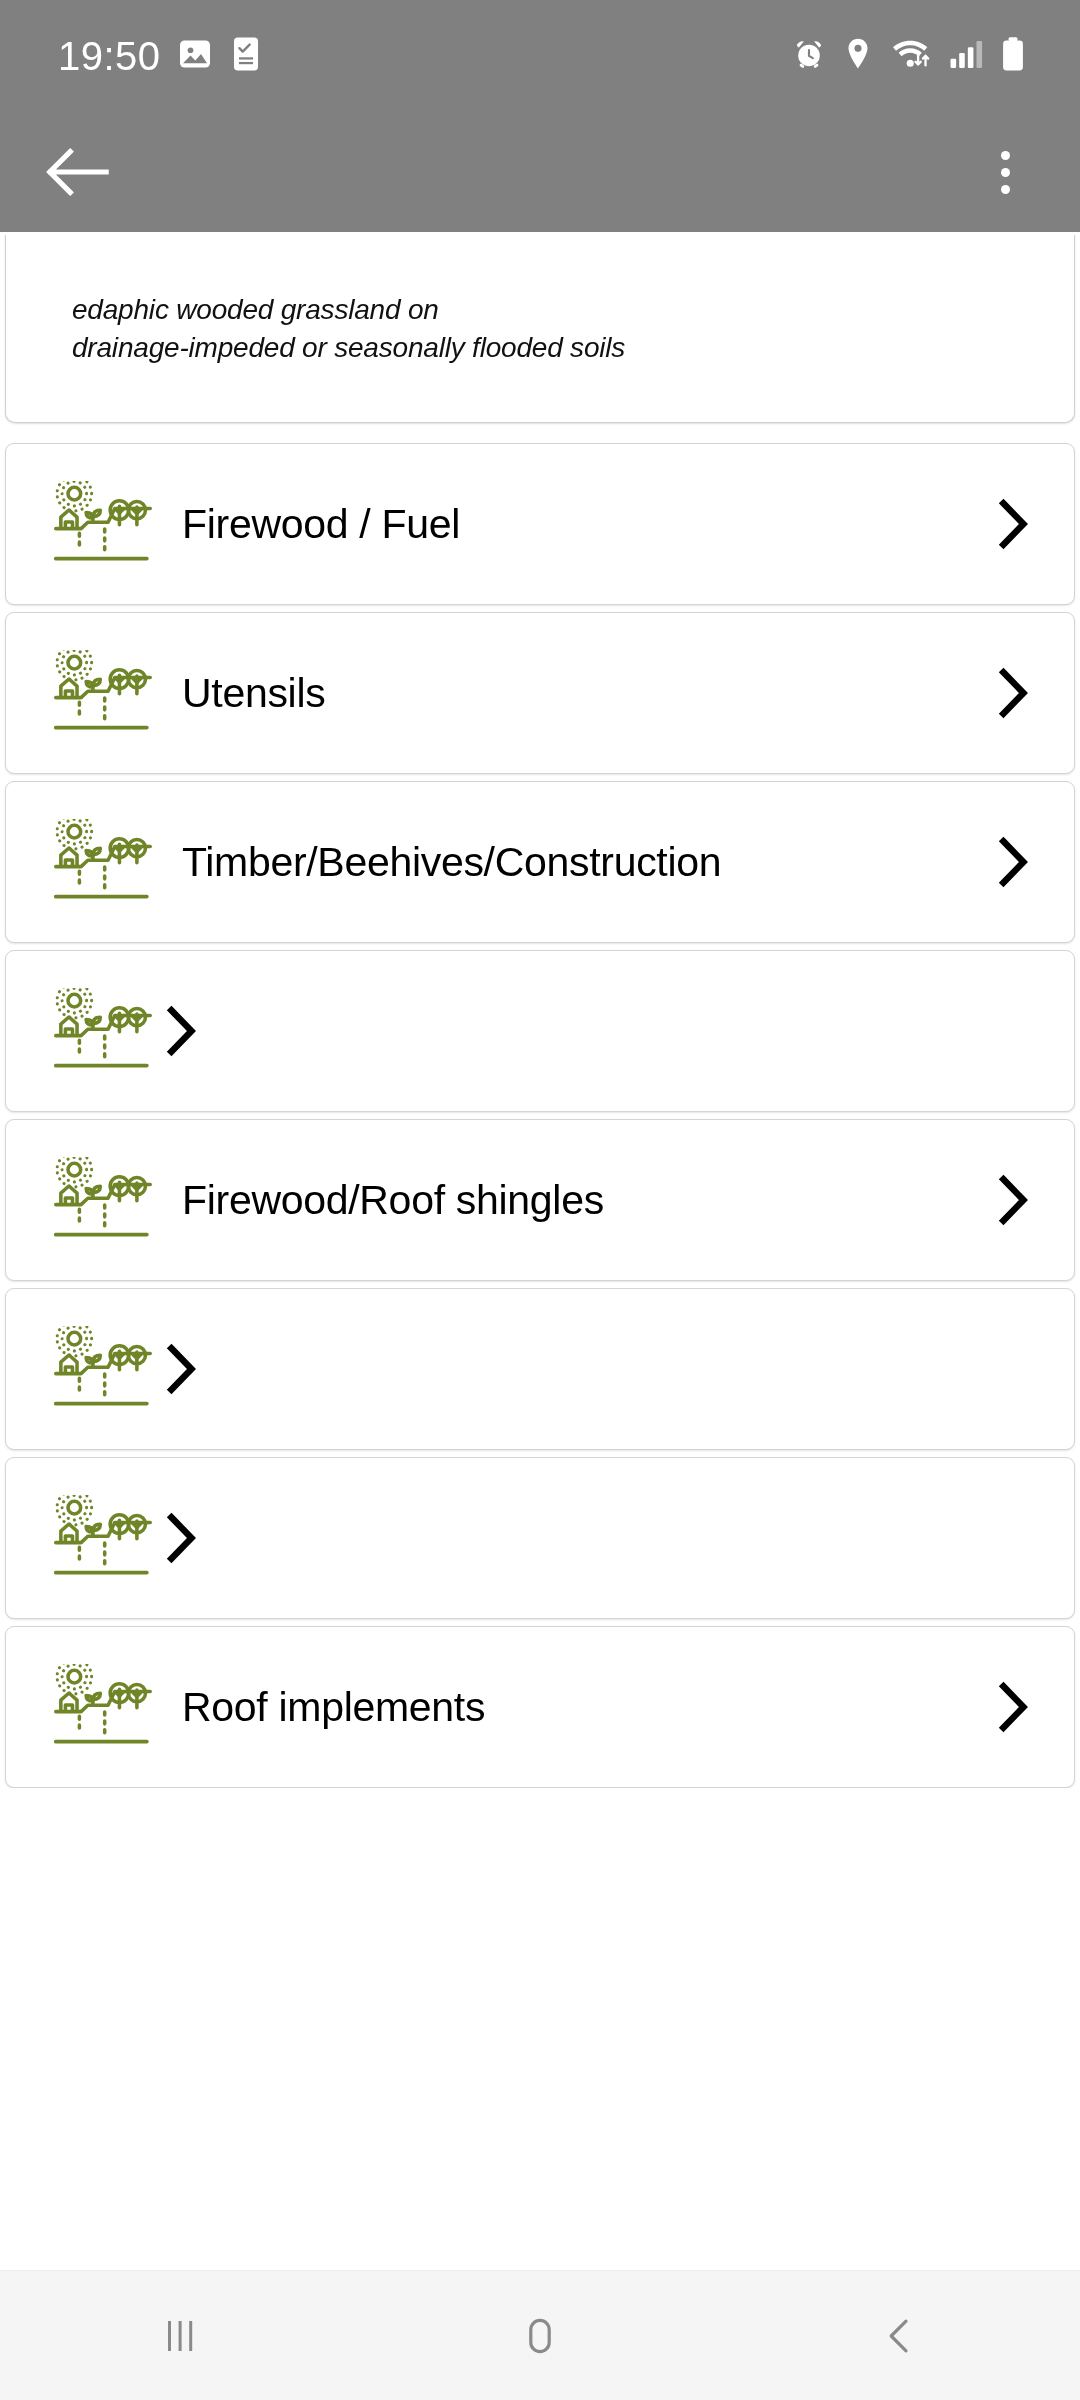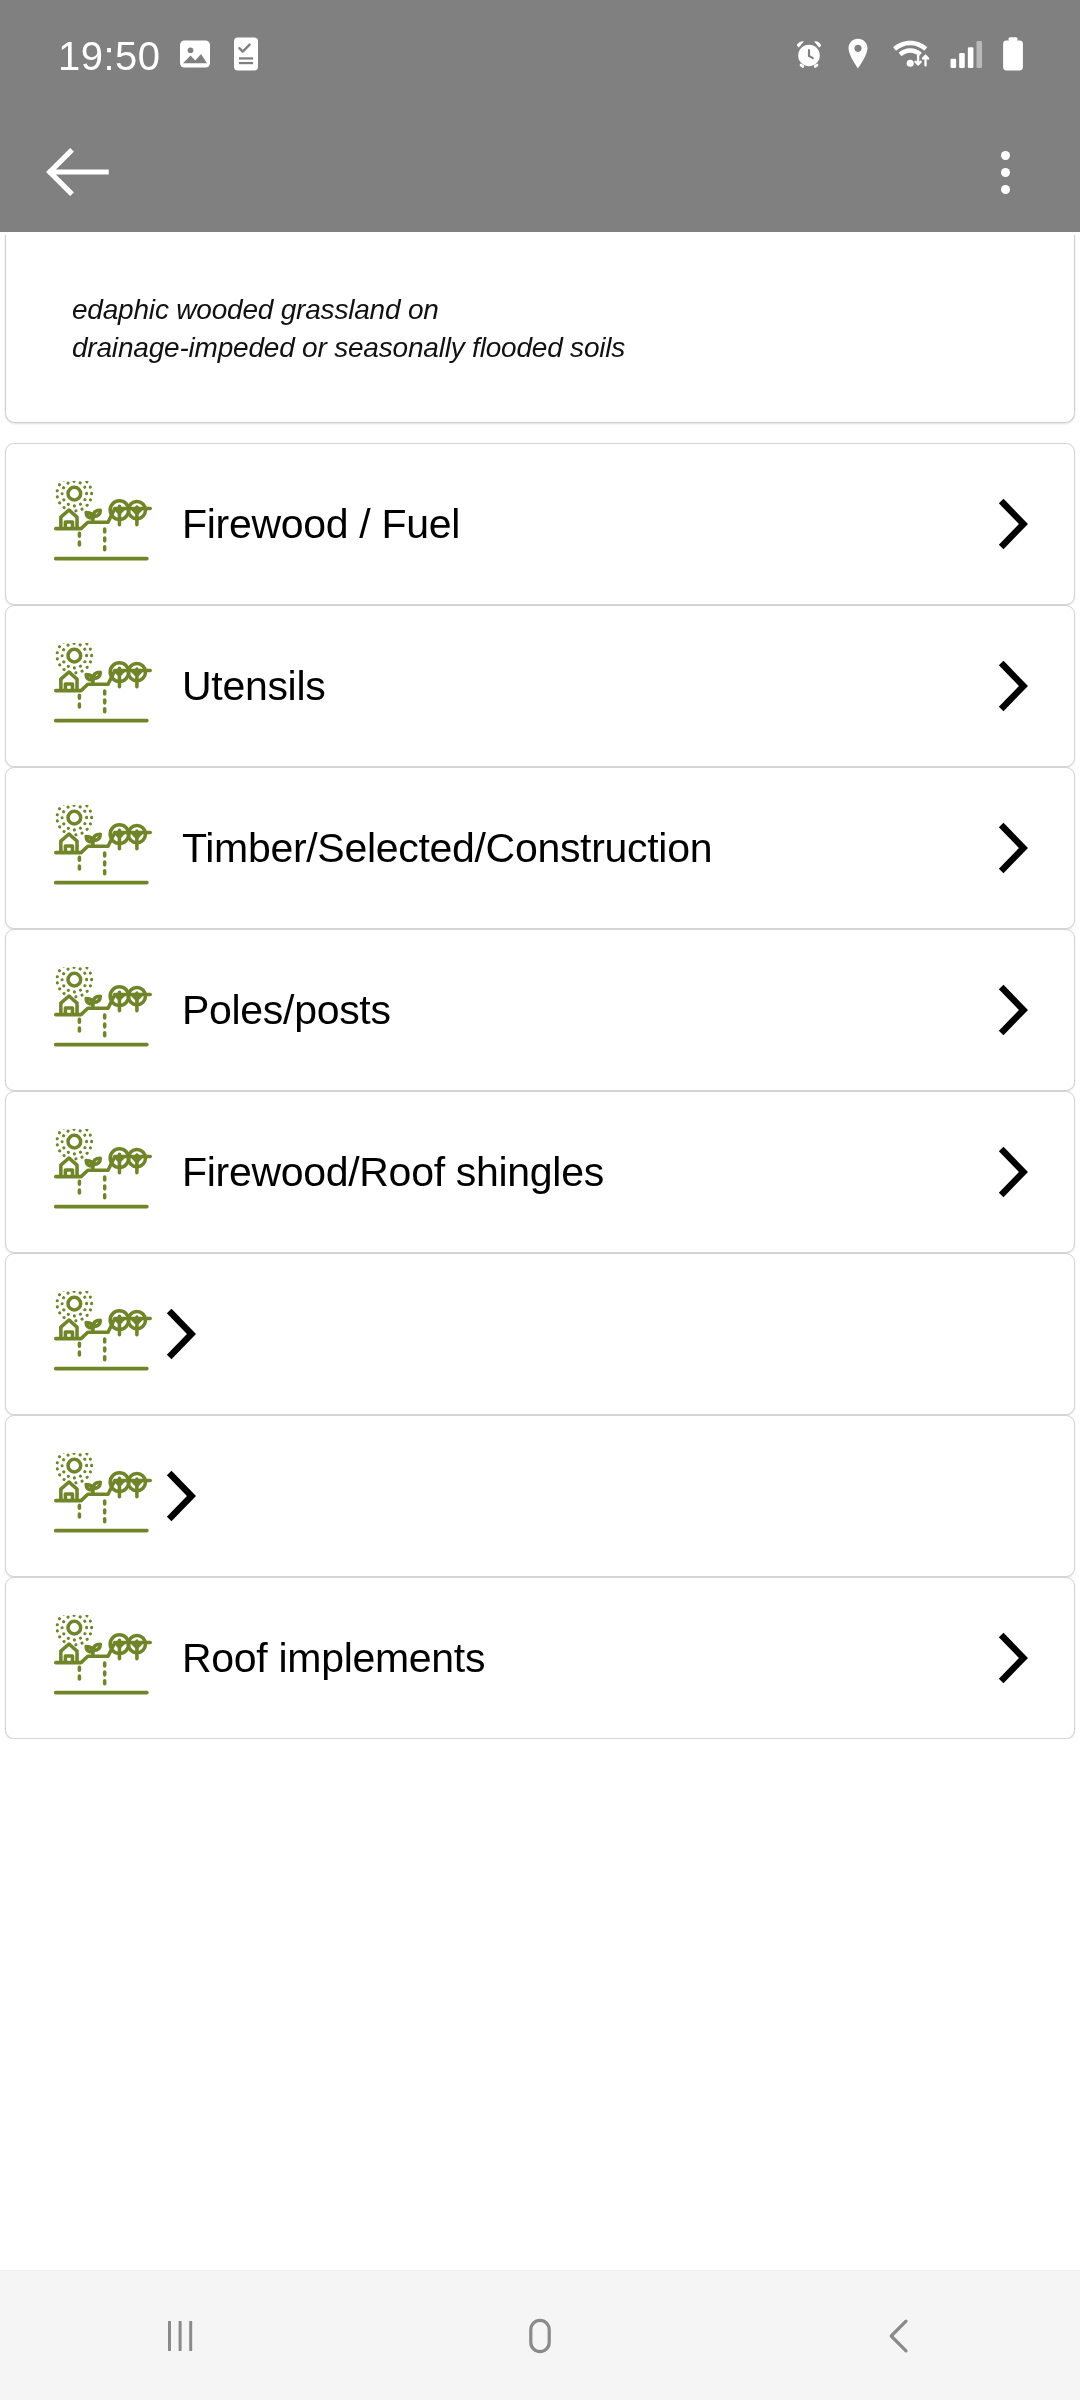--- a/index.html
+++ b/index.html
@@ -118,20 +118,21 @@
     line-height: 1.34;
     letter-spacing: -0.2px;
     white-space: pre-line;
   }
 
   
   .list-wrap {
     margin-top: 20px;
     display: flex;
     flex-direction: column;
+    gap: 7px;
   }
   .row {
     display: flex;
     align-items: center;
     min-height: 162px;
     padding: 10px 34px 10px 48px;
     background: #ffffff;
     border: 1px solid #d4d4d4;
     border-radius: 9px;
     box-shadow: 0 1px 2px rgba(0,0,0,0.11);
@@ -369,21 +370,21 @@
       <path d="M13.4 56v-7.4h8.4V56"></path>
 
       <path d="M2 56.5h30l8 -7.5h24l8 -16.5h42"></path>
 
       <path d="M30 62v20" stroke-dasharray="3.5 7"></path>
       <path d="M60 57v25" stroke-dasharray="3.5 7"></path>
 
       <path d="M2 92h108" stroke-width="4.4"></path>
     </g>
   </svg>
-        <div class="row-label">Timber/Selected/Construction</div>
+        <div class="row-label">Timber/Beehives/Construction</div>
         <div class="row-chevron">
   <svg width="42" height="54" viewBox="0 0 22 28">
     <path d="M6.5 3.2L17 14 6.5 24.8" stroke="#000000" stroke-width="3.4" fill="none" stroke-linecap="square" stroke-linejoin="miter"></path>
   </svg>
         </div>
       </div>
       <div class="row">
   <svg class="row-icon" viewBox="0 0 116 102">
     <g fill="none" stroke="#6f8527" stroke-width="4.2" stroke-linecap="round" stroke-linejoin="round">
 
@@ -408,21 +409,20 @@
       <path d="M13.4 56v-7.4h8.4V56"></path>
 
       <path d="M2 56.5h30l8 -7.5h24l8 -16.5h42"></path>
 
       <path d="M30 62v20" stroke-dasharray="3.5 7"></path>
       <path d="M60 57v25" stroke-dasharray="3.5 7"></path>
 
       <path d="M2 92h108" stroke-width="4.4"></path>
     </g>
   </svg>
-        <div class="row-label">Poles/posts</div>
         <div class="row-chevron">
   <svg width="42" height="54" viewBox="0 0 22 28">
     <path d="M6.5 3.2L17 14 6.5 24.8" stroke="#000000" stroke-width="3.4" fill="none" stroke-linecap="square" stroke-linejoin="miter"></path>
   </svg>
         </div>
       </div>
       <div class="row">
   <svg class="row-icon" viewBox="0 0 116 102">
     <g fill="none" stroke="#6f8527" stroke-width="4.2" stroke-linecap="round" stroke-linejoin="round">
 

